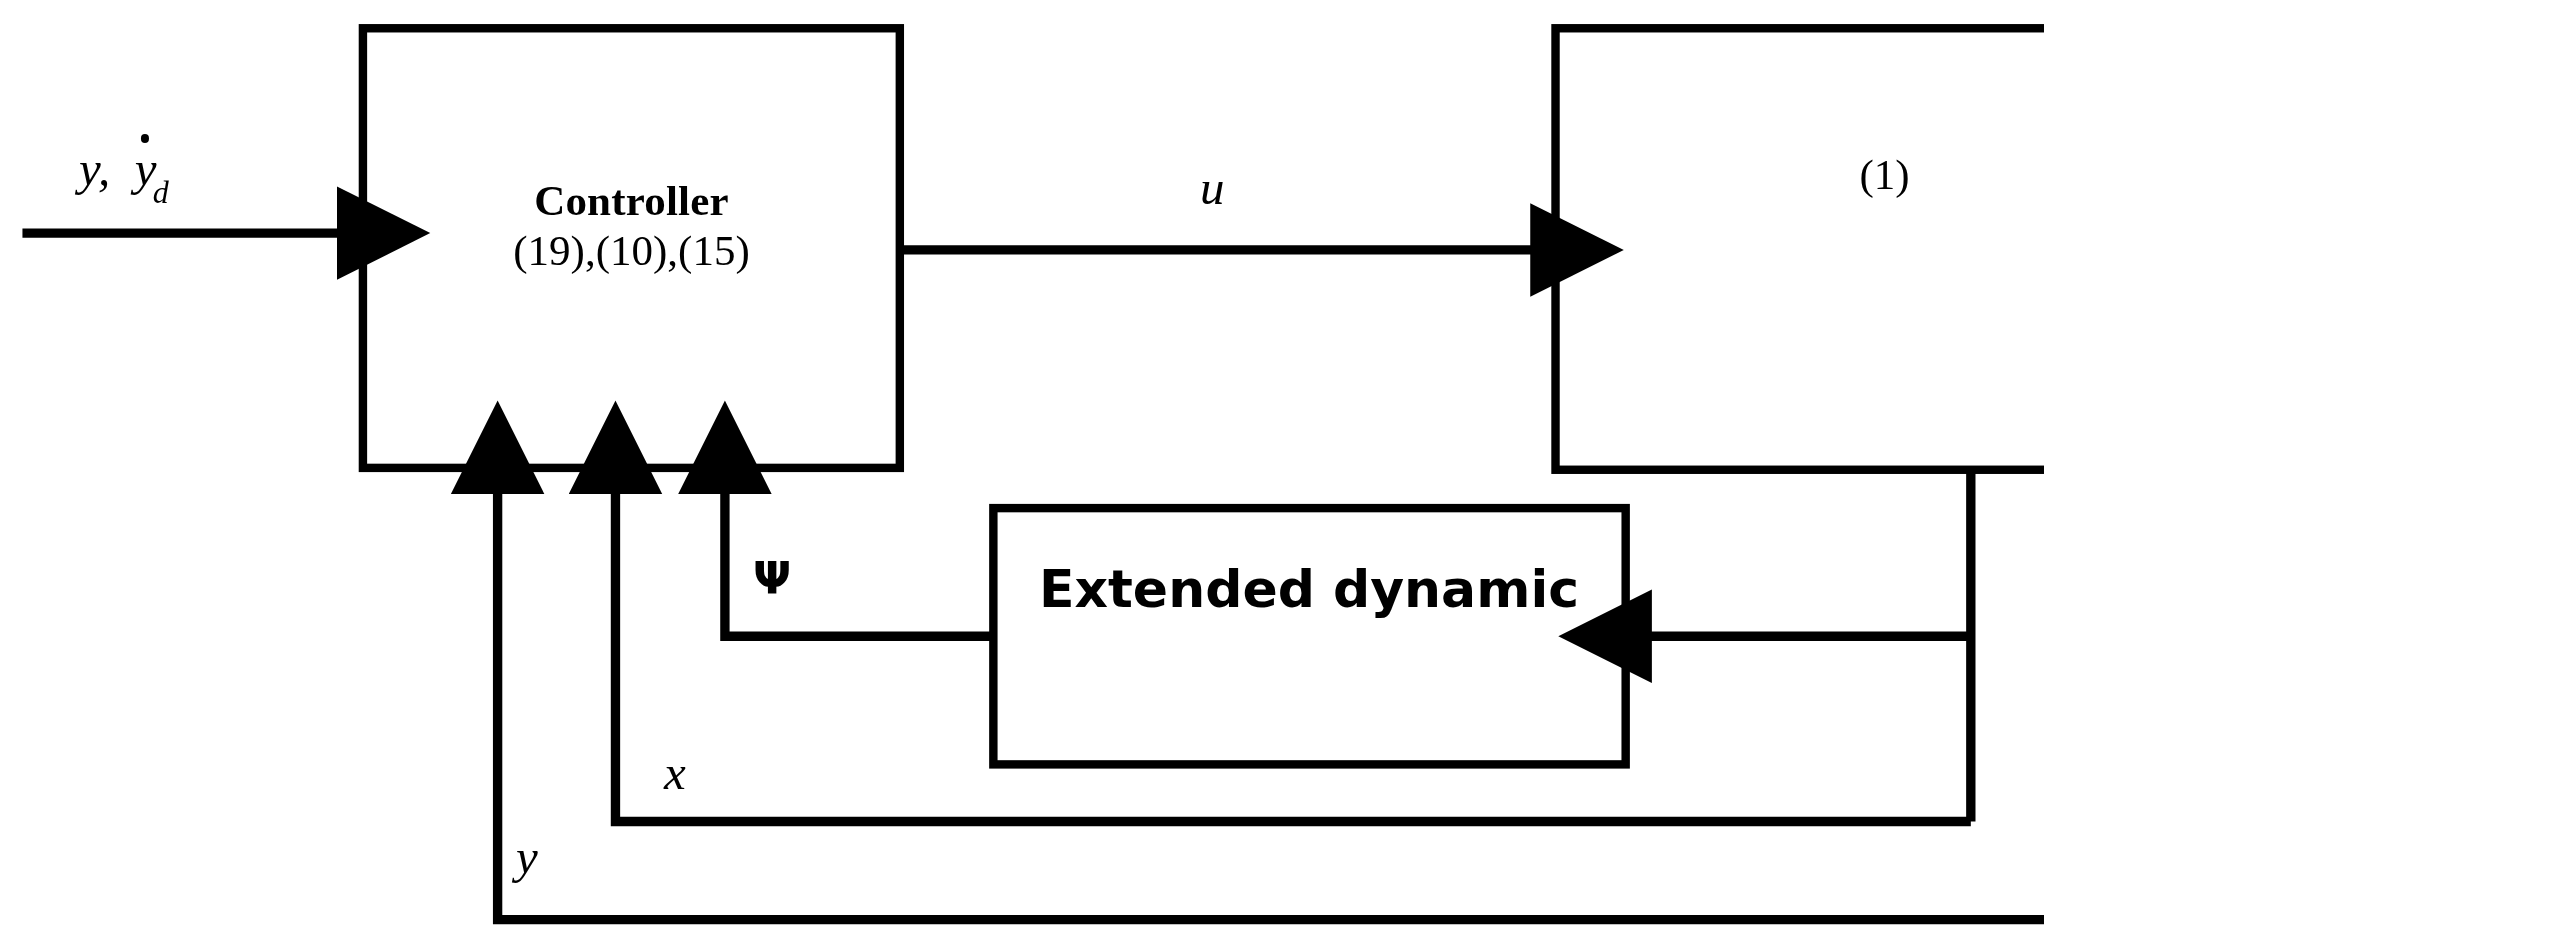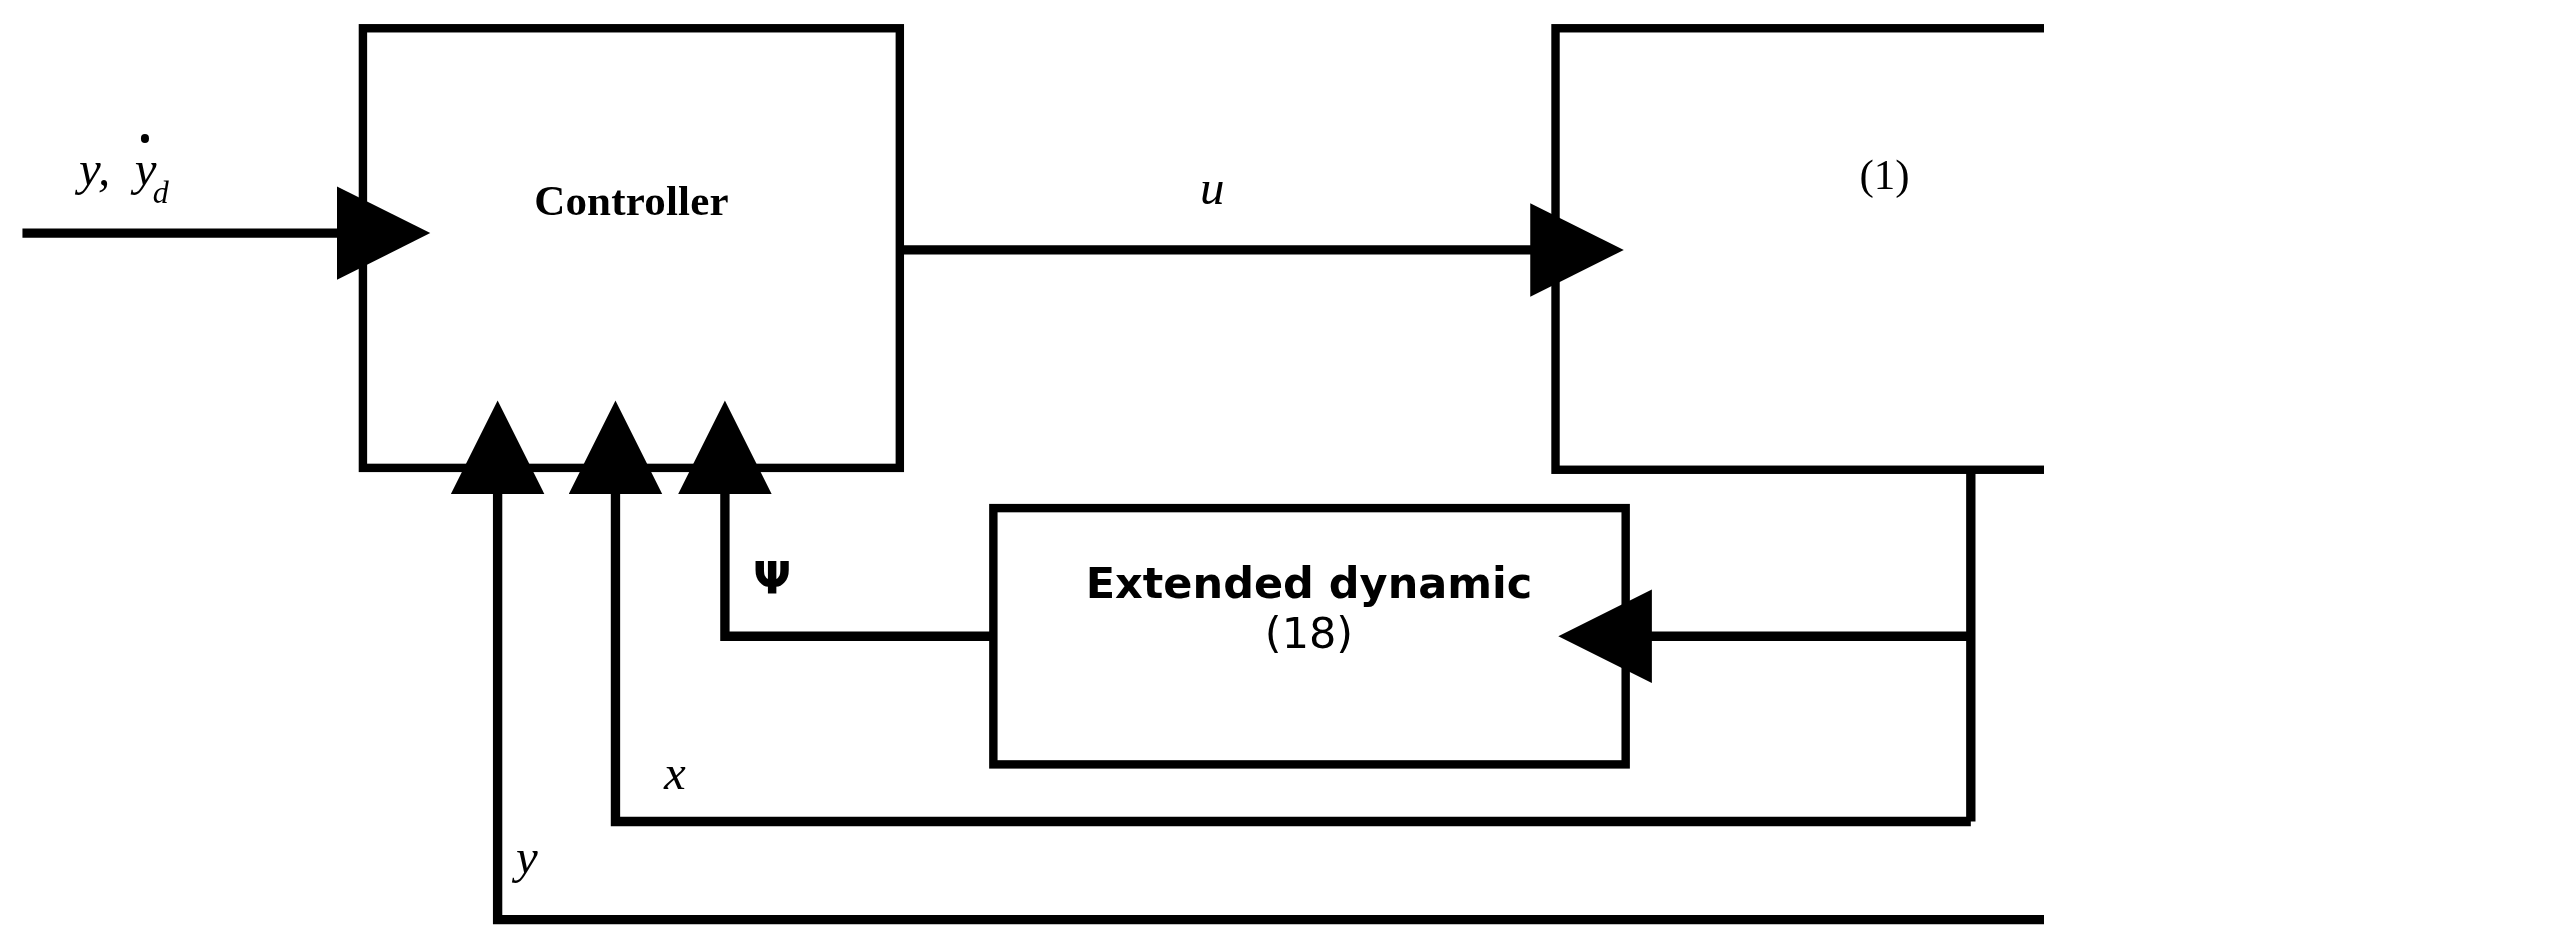--- a/index.html
+++ b/index.html
@@ -34,21 +34,21 @@
     font-weight: bold;
     font-size: 43px;
     letter-spacing: 0.2px;
   }
   .blk-sub {
     font-weight: normal;
     font-size: 43px;
   }
   .blk-sub-bold {
     font-weight: bold;
-    font-size: 43px;
+    font-size: 52px;
   }
   .ext-font {
     font-family: "DejaVu Sans", "Liberation Sans", sans-serif;
   }
   .sig-label {
     position: absolute;
     color: #000000;
     font-style: italic;
     font-size: 49px;
     white-space: nowrap;
@@ -119,29 +119,29 @@
 
     <polyline points="1062,680 775,680 775,518" fill="none" stroke="#000" stroke-width="10" marker-end="url(#arrU)"></polyline>
 
     <polyline points="2107,878 658,878 658,518" fill="none" stroke="#000" stroke-width="10" marker-end="url(#arrU)"></polyline>
 
     <polyline points="2365,198 2729,198 2729,983 532,983 532,518" fill="none" stroke="#000" stroke-width="10" marker-end="url(#arrU)"></polyline>
   </svg>
 
   <div class="blk-text" style="left:363px; top:176px; width:537px;">
     <div class="blk-title">Controller</div>
+    <div class="blk-sub">(19),(10),(15)</div>
   </div>
 
   <div class="blk-text" style="left:1556px; top:150px; width:657px;">
     <div class="blk-sub">(1)</div>
   </div>
 
   <div class="blk-text ext-font" style="left:993px; top:559px; width:632px;">
     <div class="blk-sub-bold">Extended dynamic</div>
-    <div class="blk-sub">(18)</div>
   </div>
 
   <div class="sig-label" style="left:79px; top:140px;">
     <span>y</span><span>,</span>&nbsp;
     <span class="dotacc">y</span><span class="sub">d</span>
   </div>
 
   <div class="sig-label" style="left:1200px; top:159px;">u</div>
 
   <div class="psi-label" style="left:753px; top:552px;">Ψ</div>

